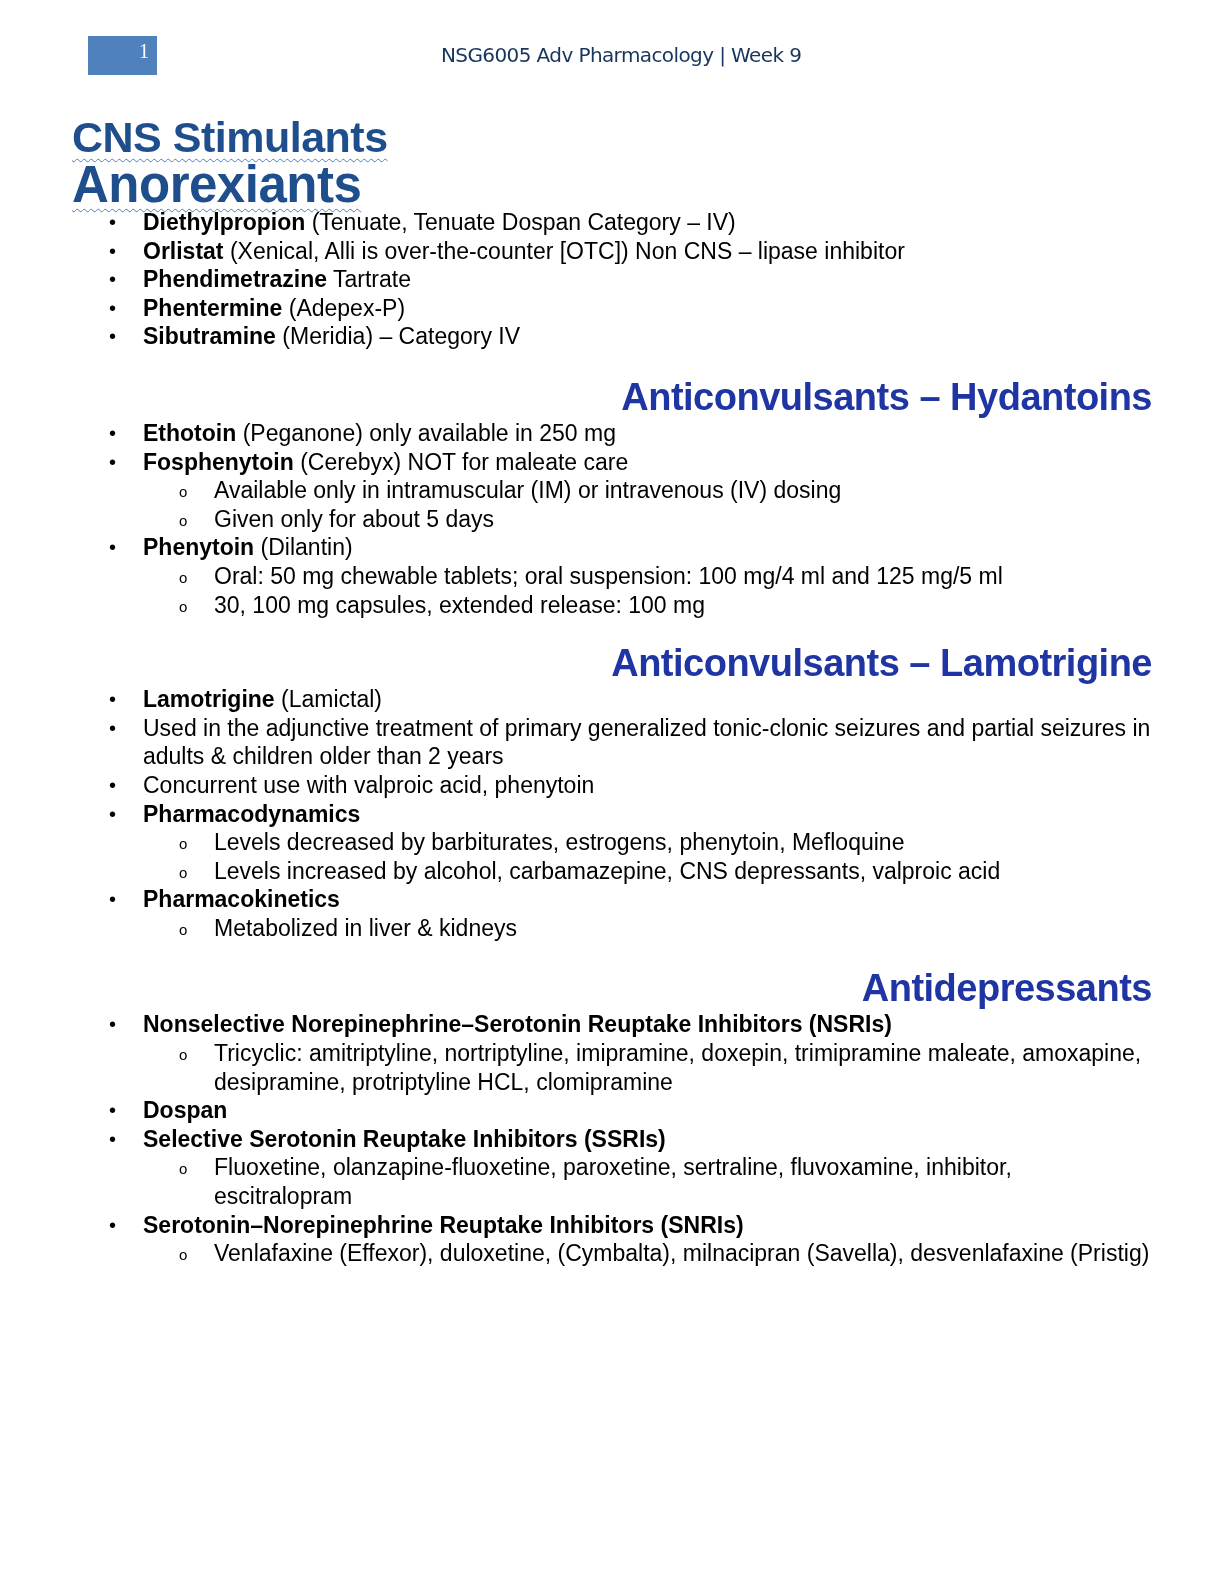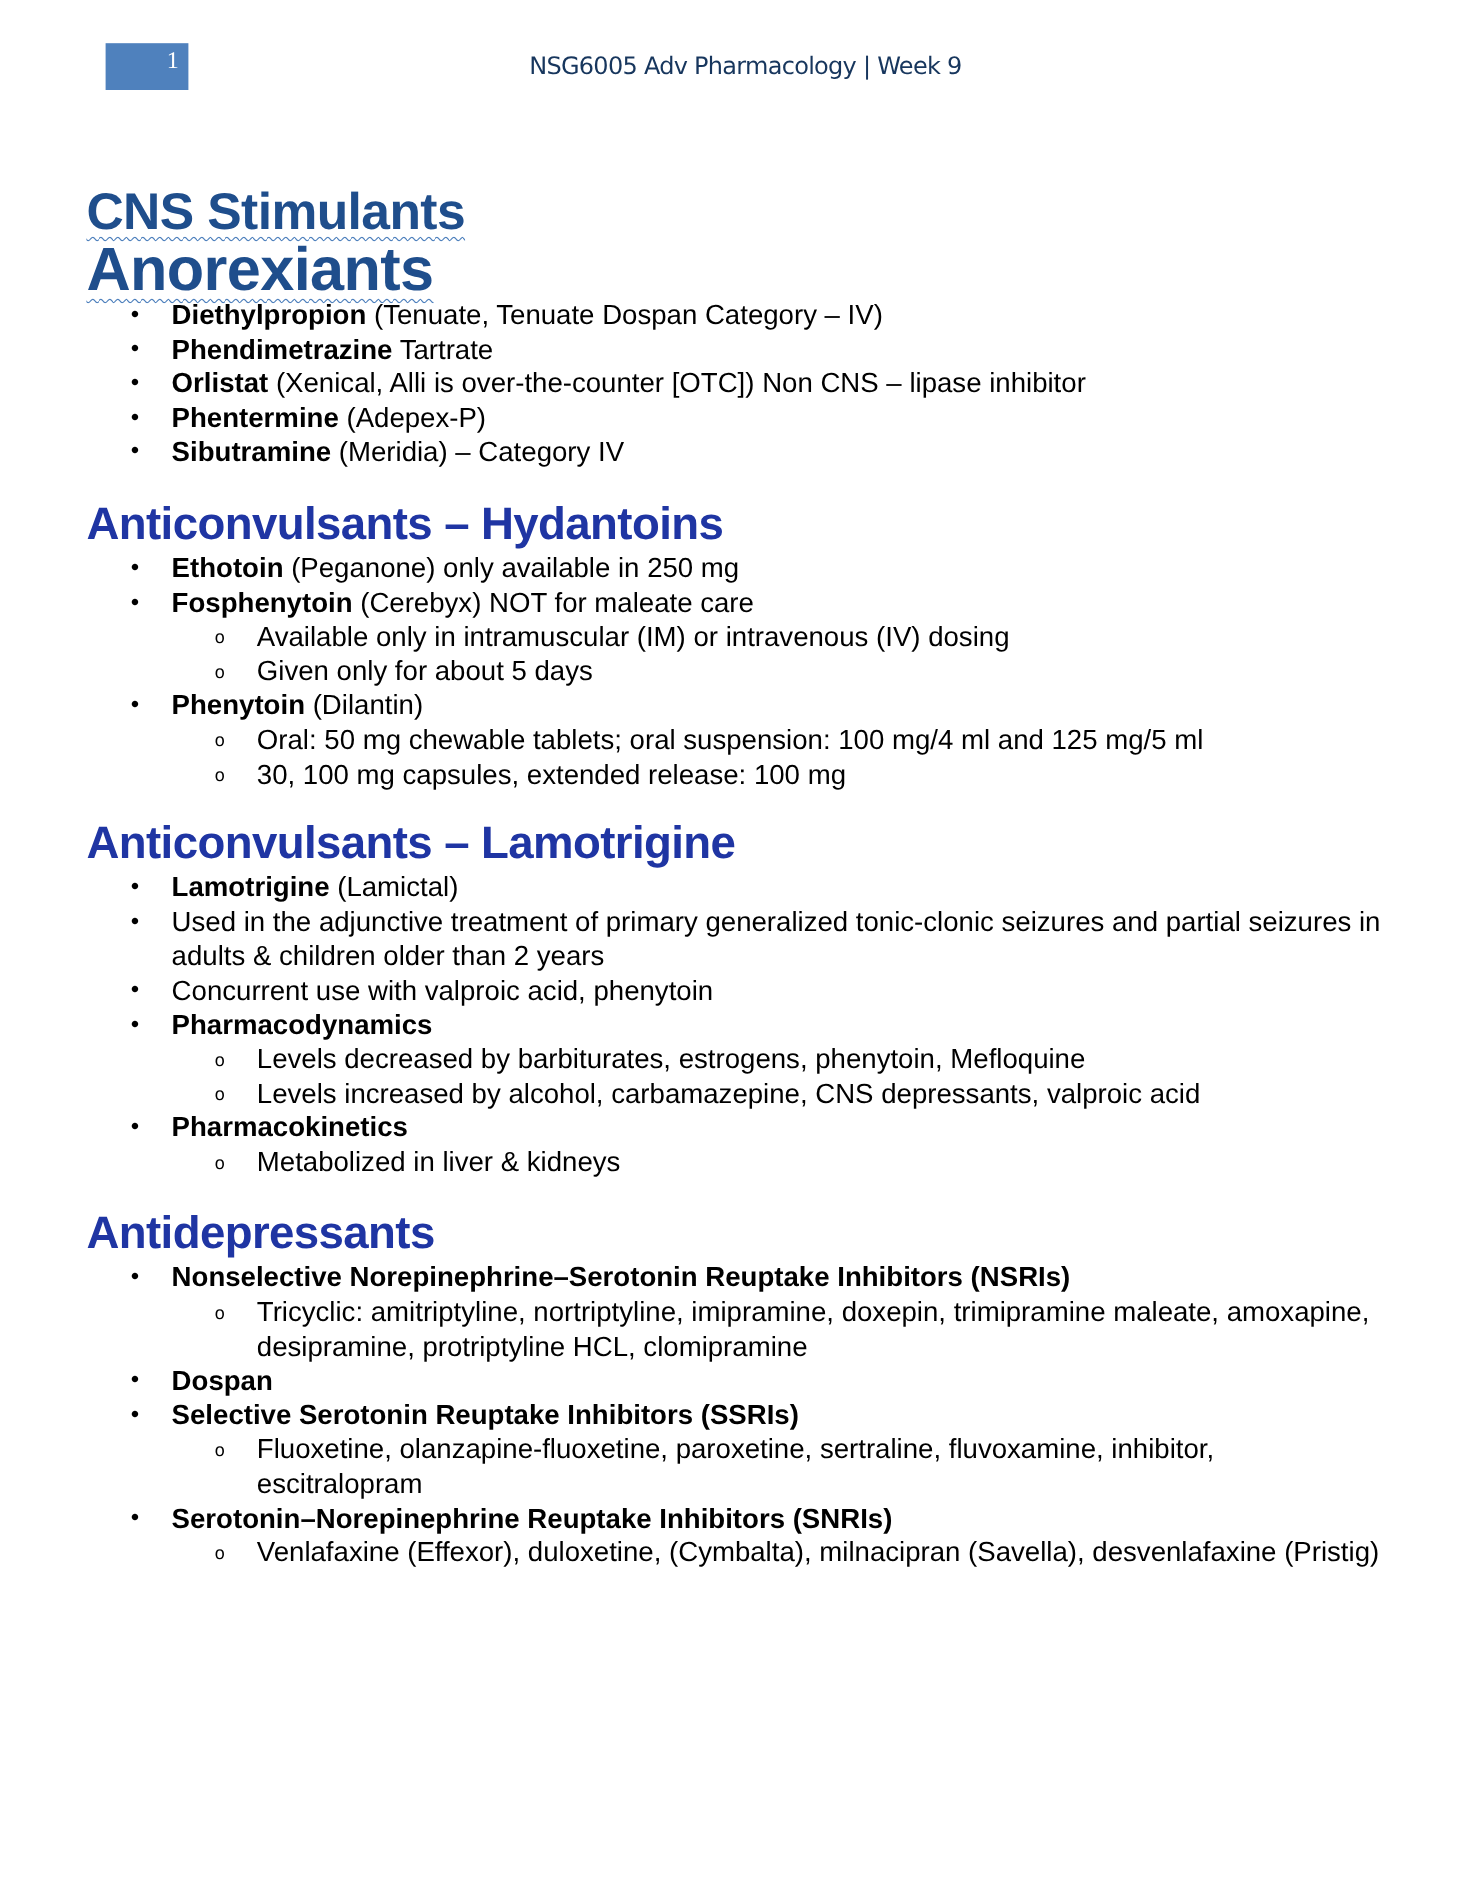--- a/index.html
+++ b/index.html
@@ -4,29 +4,29 @@
 <style>
   html, body { margin: 0; padding: 0; background: #ffffff; }
   body { width: 1224px; height: 1584px; position: relative; overflow: hidden;
          font-family: "Liberation Sans", sans-serif; color: #000; }
   .page-num-box { position: absolute; left: 88px; top: 36px; width: 69px; height: 39px;
                   background: #4f81bd; }
   .page-num { position: absolute; right: 8px; top: 4px; color: #fff;
               font-family: "Liberation Serif", serif; font-size: 20px; }
   .running-header { position: absolute; left: 441px; top: 43px; font-size: 20px;
                     color: #17365d; font-family: "DejaVu Sans", sans-serif; letter-spacing: -0.6px; }
-  .content { position: absolute; left: 72px; top: 112px; width: 1080px; margin-top: 40px; }
+  .content { position: absolute; left: 72px; top: 112px; width: 1080px; }
   h1.title { margin: 0; font-size: 43px; font-weight: bold; color: #1f4e8c; line-height: 50px;
              text-decoration: underline wavy #4f81bd; text-decoration-thickness: 1px;
              text-underline-offset: 6px; letter-spacing: -0.5px; }
   h2.sub { margin: 0; font-size: 51px; font-weight: bold; color: #1f4e8c; line-height: 46px;
            text-decoration: underline wavy #4f81bd; text-decoration-thickness: 1px;
            text-underline-offset: 6px; letter-spacing: -0.5px; }
   h2.sec { margin: 0; font-size: 38px; font-weight: bold; color: #1f35a3; line-height: 44px;
-           letter-spacing: -0.5px; }
+           letter-spacing: -0.5px; text-align: right; }
   ul.l1 { margin: 0; padding: 0; list-style: none; }
   ul.l1 > li { position: relative; padding-left: 71px; font-size: 23px; line-height: 28.6px; }
   ul.l1 > li::before { content: "\2022"; position: absolute; left: 37px; top: 0; font-size: 20px; }
   ul.l2 { margin: 0; padding: 0; list-style: none; }
   ul.l2 > li { position: relative; padding-left: 71px; font-size: 23px; line-height: 28.6px; }
   ul.l2 > li::before { content: "o"; position: absolute; left: 36px; top: 2px; font-size: 15px; }
   .drug { font-weight: bold; }
   .gap { height: 24px; }
   .gap2 { height: 22px; }
 </style>
@@ -37,22 +37,22 @@
   <span class="page-num">1</span>
 </div>
 <div class="running-header">NSG6005 Adv Pharmacology | Week 9</div>
 
 <div class="content">
   <h1 class="title">CNS Stimulants</h1>
 
   <h2 class="sub">Anorexiants</h2>
   <ul class="l1">
     <li><span class="drug">Diethylpropion</span><span> (Tenuate, Tenuate Dospan  Category – IV)</span></li>
+    <li><span class="drug">Orlistat</span><span> (Xenical, Alli is over-the-counter [OTC])  Non CNS – lipase inhibitor</span></li>
     <li><span class="drug">Phendimetrazine</span><span> Tartrate</span></li>
-    <li><span class="drug">Orlistat</span><span> (Xenical, Alli is over-the-counter [OTC])  Non CNS – lipase inhibitor</span></li>
     <li><span class="drug">Phentermine</span><span> (Adepex-P)</span></li>
     <li><span class="drug">Sibutramine</span><span> (Meridia) – Category IV</span></li>
   </ul>
 
   <div class="gap"></div>
 
   <h2 class="sec">Anticonvulsants – Hydantoins</h2>
   <ul class="l1">
     <li><span class="drug">Ethotoin</span><span> (Peganone) only available in 250 mg</span></li>
     <li><span class="drug">Fosphenytoin</span><span> (Cerebyx) NOT for maleate care</span>

